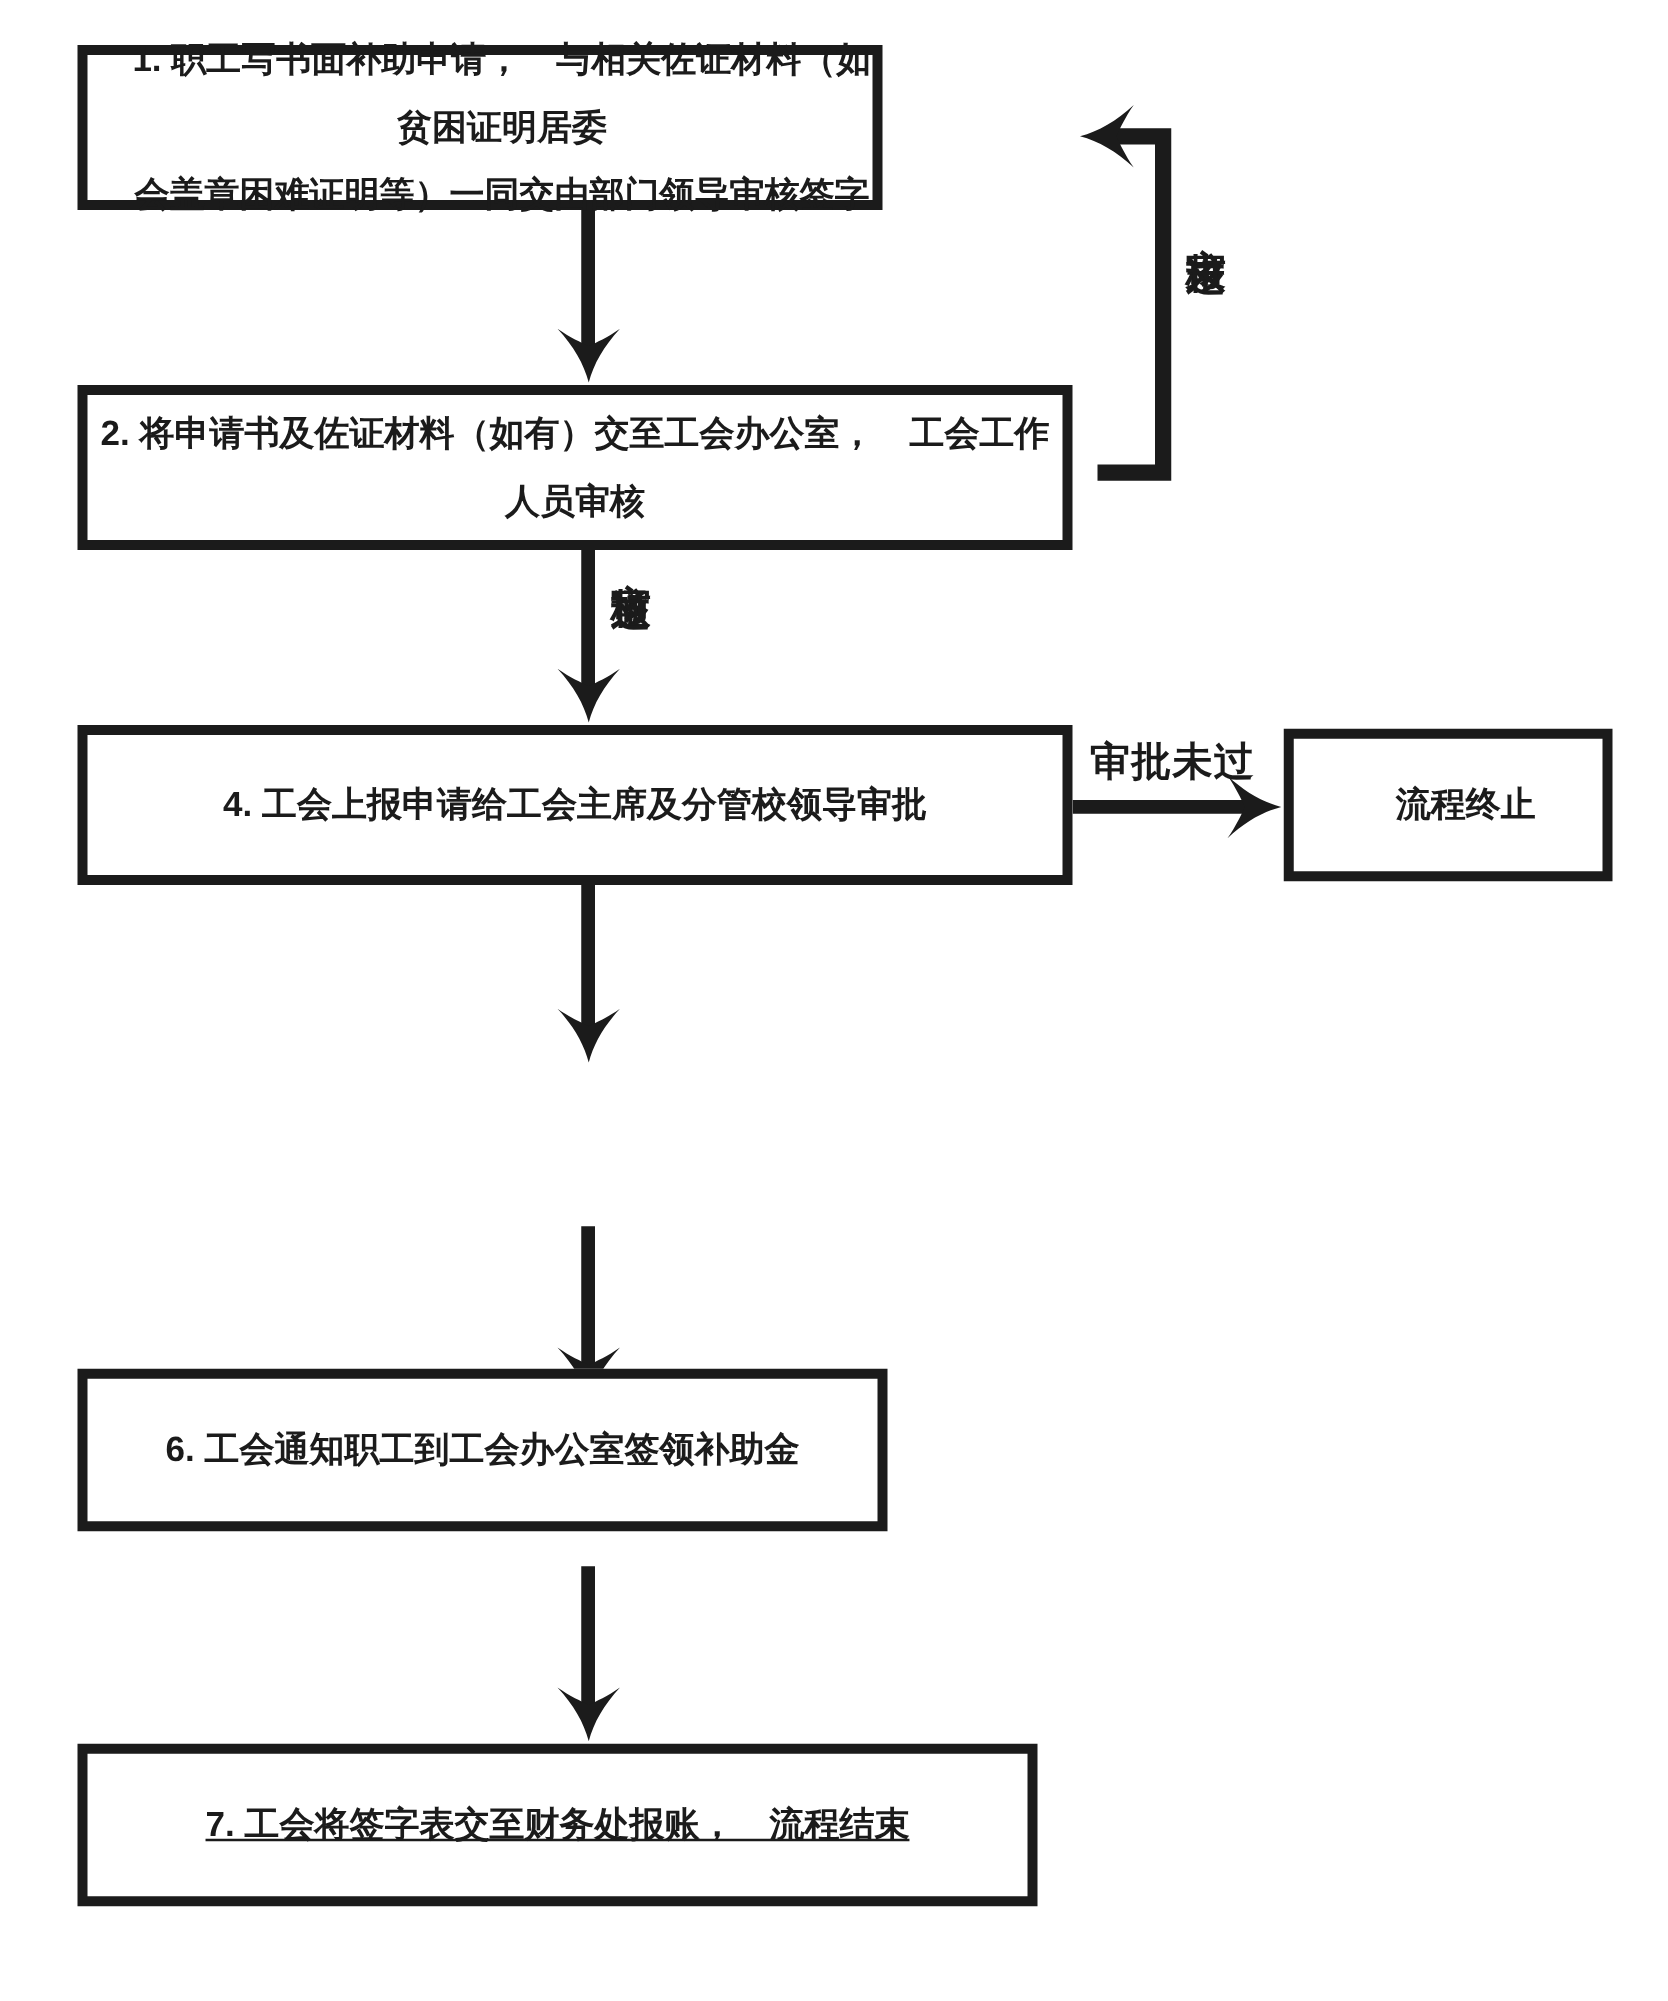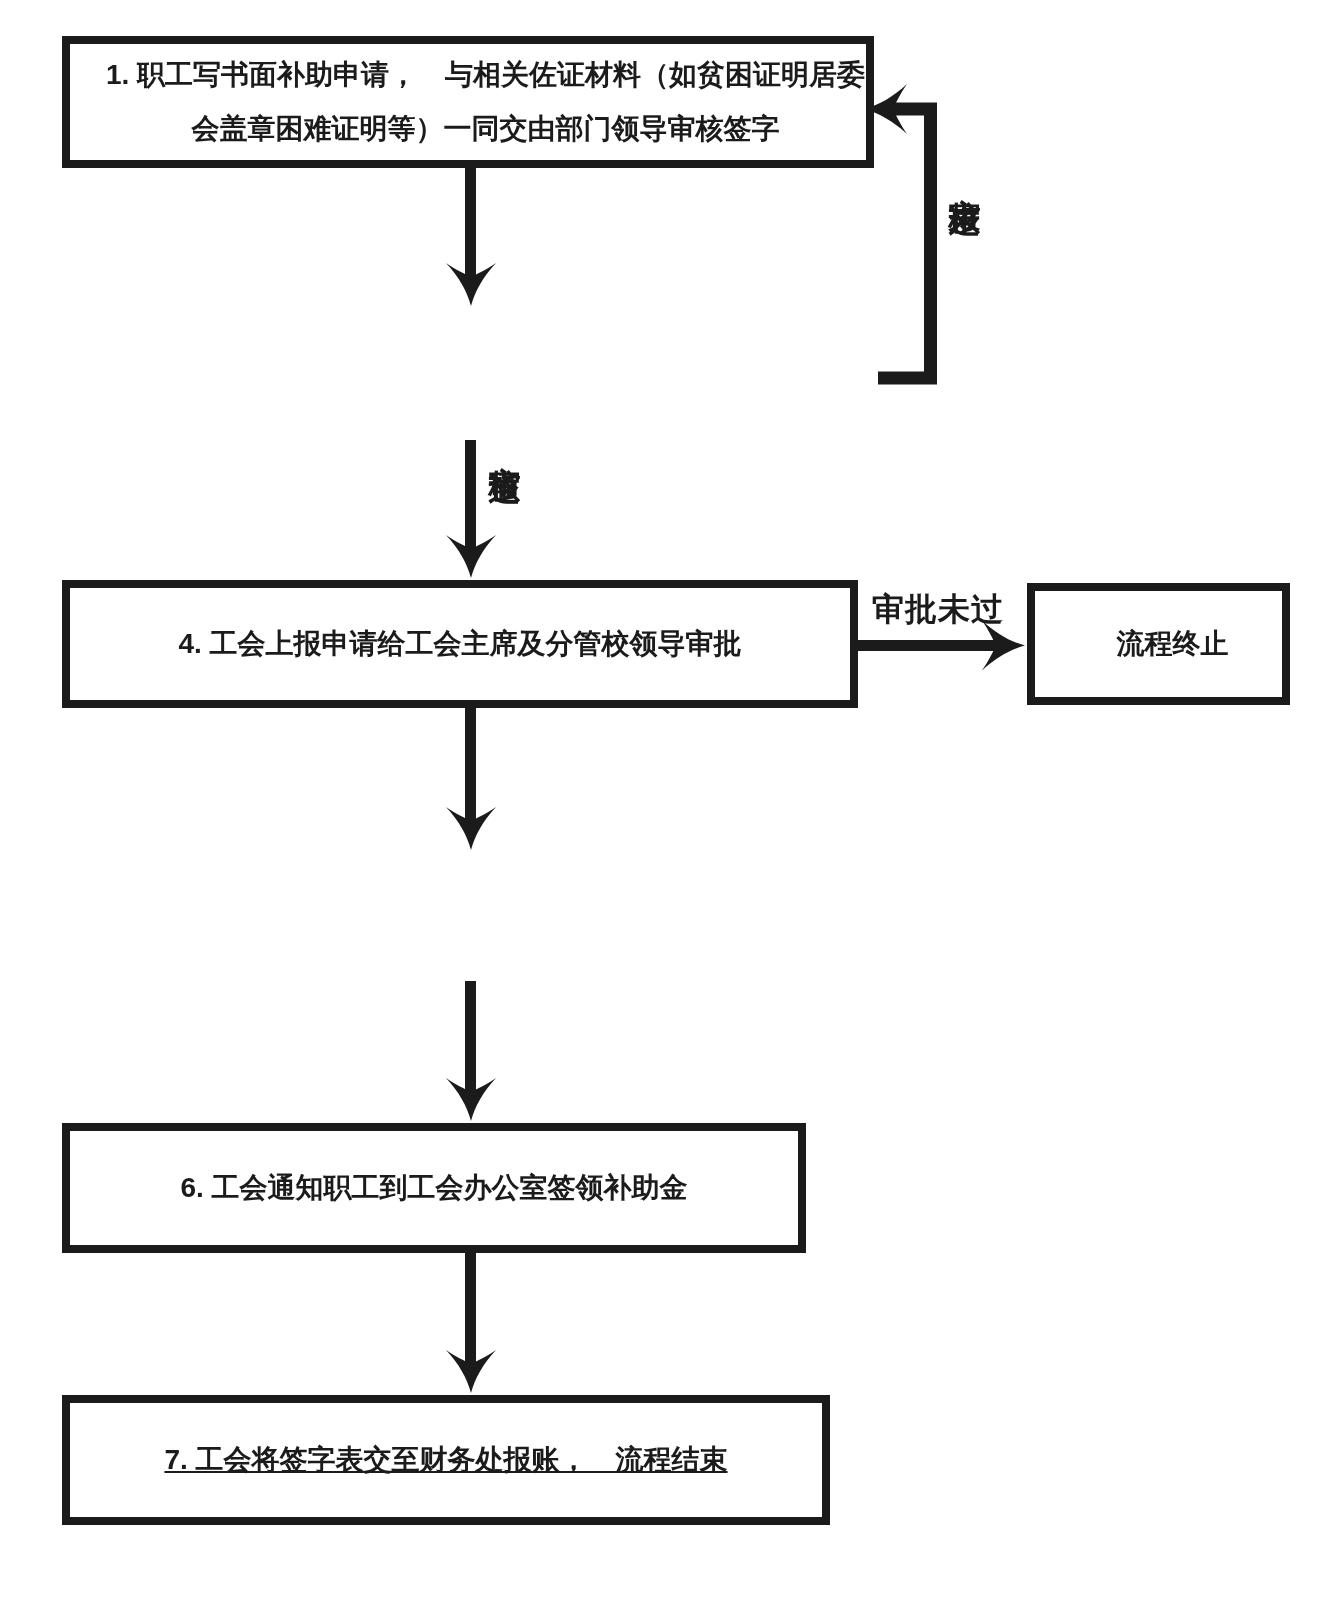--- a/index.html
+++ b/index.html
@@ -20,26 +20,26 @@
     display:flex;
     align-items:center;
     justify-content:center;
     text-align:center;
     font-size:28px;
     font-weight:700;
     line-height:54px;
     z-index:2;
   }
   .node .lbl{white-space:pre-line;}
-  #box1{left:62px;top:36px;width:812px;height:132px;padding-left:35px;}
+  #box1{left:62px;top:36px;width:644px;height:132px;padding-left:35px;}
   #box2{left:62px;top:308px;width:796px;height:132px;}
   #box4{left:62px;top:580px;width:796px;height:128px;}
   #boxTerm{left:1027px;top:583px;width:263px;height:122px;padding-left:28px;}
   #box5{left:62px;top:852px;width:796px;height:129px;}
-  #box6{left:62px;top:1123px;width:744px;height:130px;}
+  #box6{left:62px;top:1095px;width:648px;height:130px;}
   #box7{left:62px;top:1395px;width:768px;height:130px;text-decoration:underline;}
   svg.wires{
     position:absolute;left:0;top:0;width:1334px;height:1601px;
     z-index:1;pointer-events:none;
   }
   .edge-label{
     position:absolute;
     font-size:32px;
     font-weight:700;
     color:#1b1b1b;
@@ -99,20 +99,24 @@
         <path d="M0 0C-4 -15 -12 -29 -25 -43C-15 -36 -6 -32 0 -29C6 -32 15 -36 25 -43C12 -29 4 -15 0 0Z" transform="translate(864,109) rotate(90)"></path>
       </g>
     </g>
   </svg>
 
   <div class="node" id="box1">
     <span class="lbl">1. 职工写书面补助申请，　与相关佐证材料（如贫困证明居委
 会盖章困难证明等）一同交由部门领导审核签字</span>
   </div>
 
+  <div class="node" id="box2">
+    <span class="lbl">2. 将申请书及佐证材料（如有）交至工会办公室，　工会工作
+人员审核</span>
+  </div>
 
   <div class="node" id="box4">
     <span class="lbl">4. 工会上报申请给工会主席及分管校领导审批</span>
   </div>
 
   <div class="node" id="boxTerm">
     <span class="lbl">流程终止</span>
   </div>
 
 

